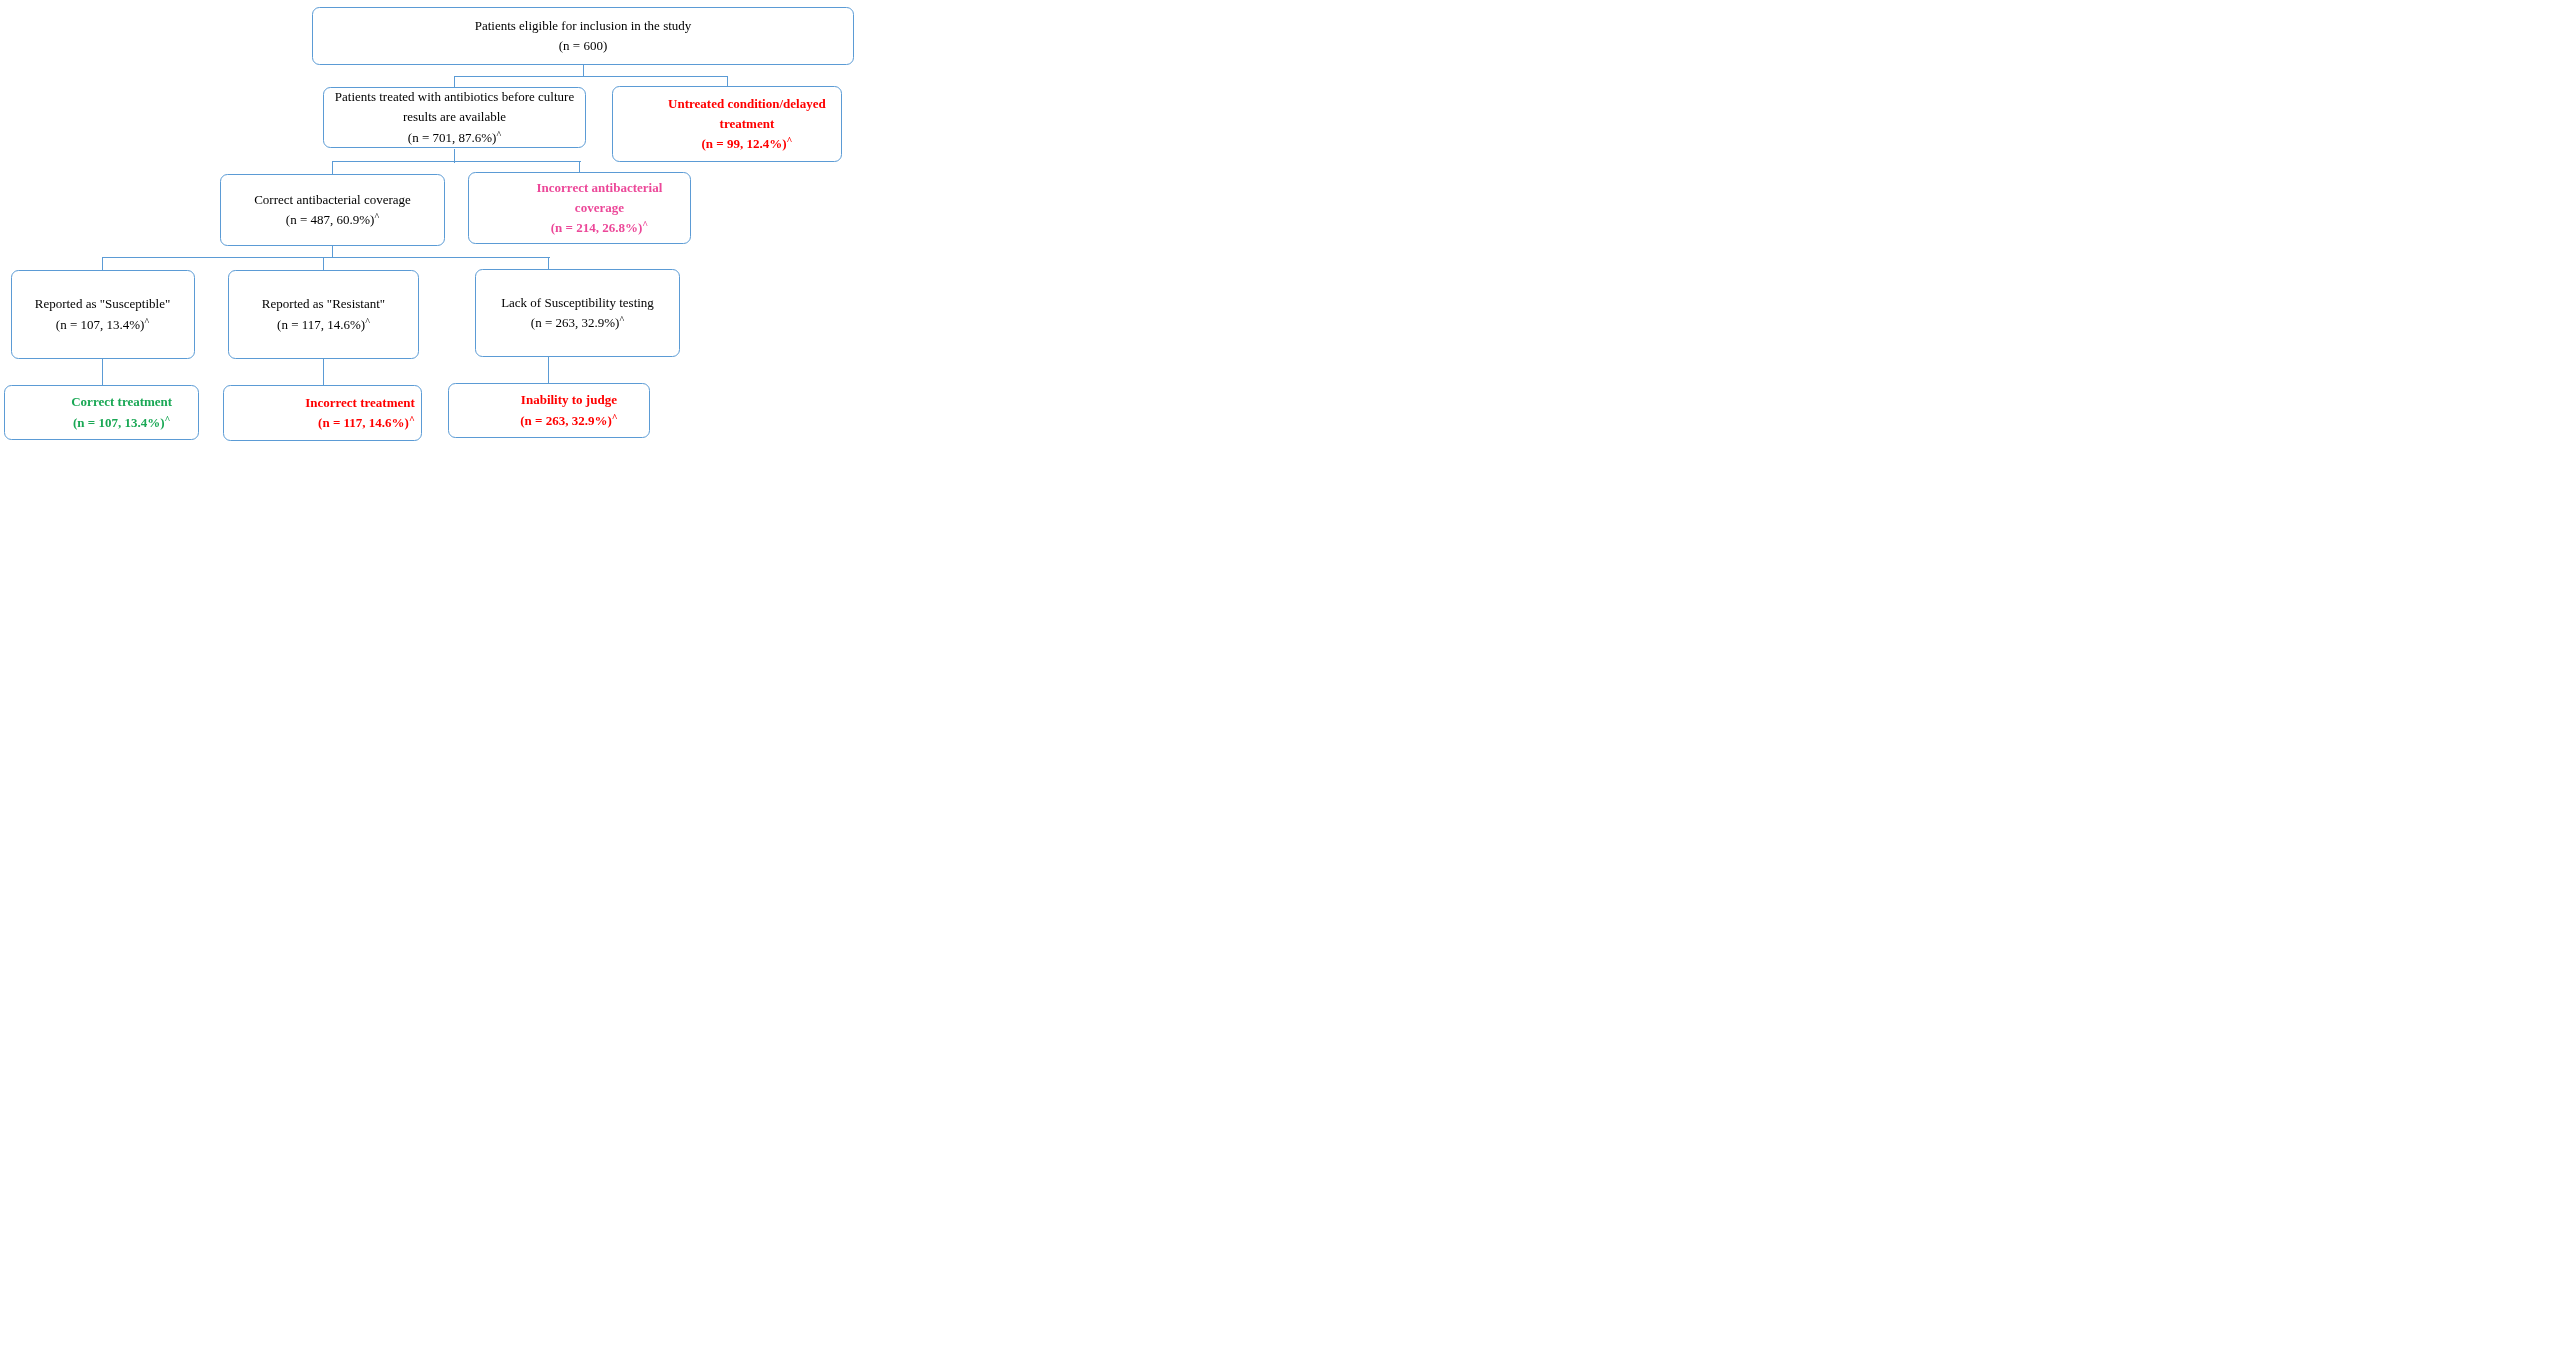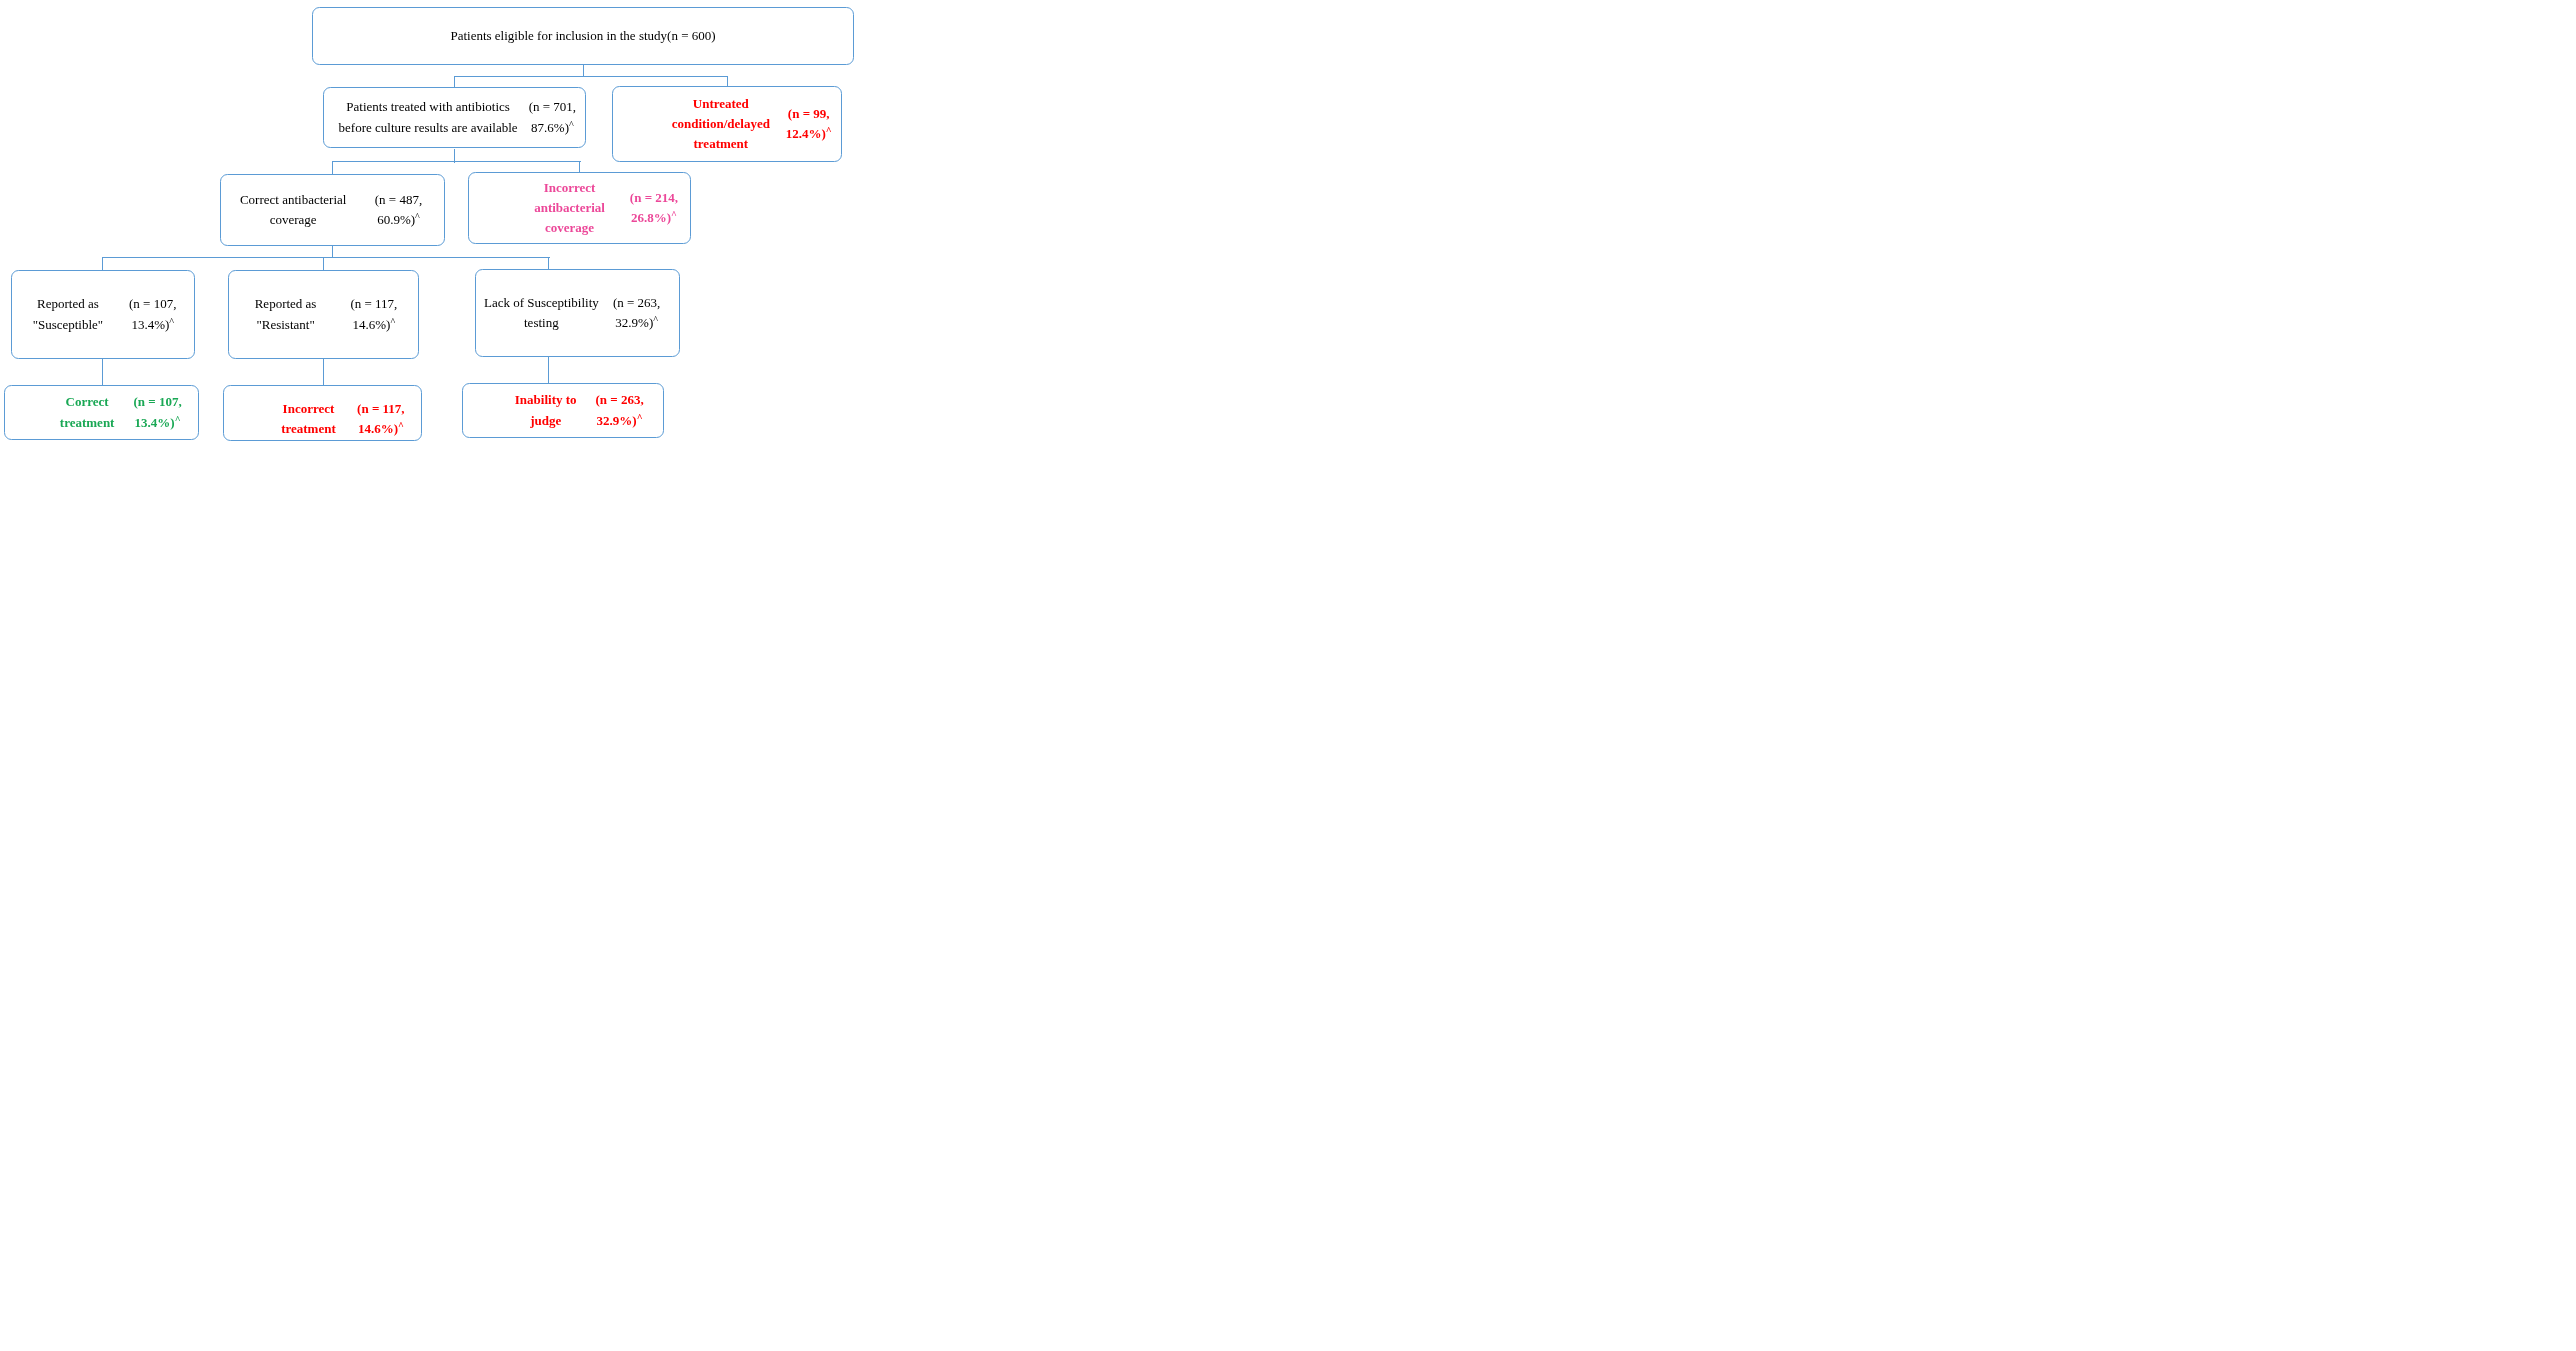--- a/index.html
+++ b/index.html
@@ -14,21 +14,21 @@
     background: #ffffff;
     font-family: "Liberation Serif", "DejaVu Serif", serif;
   }
   .node {
     position: absolute;
     box-sizing: border-box;
     background: #ffffff;
     border: 1.6px solid #5B9BD5; 
     border-radius: 7.4px;
     display: flex;
-    flex-direction: row;
+    flex-direction: column;
     align-items: center;
     justify-content: center;
     text-align: center;
     font-size: 13px;
     line-height: 1.55;
     padding: 1.2px 6.2px;
     color: #000;
   }
   .node.emph { font-weight: bold; padding-left: 46px; }
   .node-label, .node-stat { margin: 0; }
@@ -112,19 +112,19 @@
   <div class="node emph" data-bind-style="color:nodes.correct_treatment.color" style="left: 4.3px; top: 385px; width: 195px; height: 55px; border-color: rgb(91, 155, 213); color: rgb(26, 168, 85);">
     <div class="node-label" data-bind="nodes.correct_treatment.label">Correct treatment</div>
     <div class="node-stat"><span data-bind="nodes.correct_treatment.stat">(n = 107, 13.4%)</span><span class="caret" data-bind="nodes.correct_treatment.caret">^</span></div>
   </div>
 
   <div class="node emph" data-bind-style="color:nodes.incorrect_treatment.color" style="left: 223px; top: 385px; width: 199px; height: 56px; border-color: rgb(91, 155, 213); color: rgb(255, 0, 0); align-items: flex-end;">
     <div class="node-label" data-bind="nodes.incorrect_treatment.label">Incorrect treatment</div>
     <div class="node-stat"><span data-bind="nodes.incorrect_treatment.stat">(n = 117, 14.6%)</span><span class="caret" data-bind="nodes.incorrect_treatment.caret">^</span></div>
   </div>
 
-  <div class="node emph" data-bind-style="color:nodes.inability.color" style="left: 462px; top: 383px; width: 202px; height: 55px; border-color: rgb(91, 155, 213); color: rgb(255, 0, 0);">
+  <div class="node emph" data-bind-style="color:nodes.inability.color" style="left: 448px; top: 383px; width: 202px; height: 55px; border-color: rgb(91, 155, 213); color: rgb(255, 0, 0);">
     <div class="node-label" data-bind="nodes.inability.label">Inability to judge</div>
     <div class="node-stat"><span data-bind="nodes.inability.stat">(n = 263, 32.9%)</span><span class="caret" data-bind="nodes.inability.caret">^</span></div>
   </div>
 
 </div>
 
 
 </body></html>

